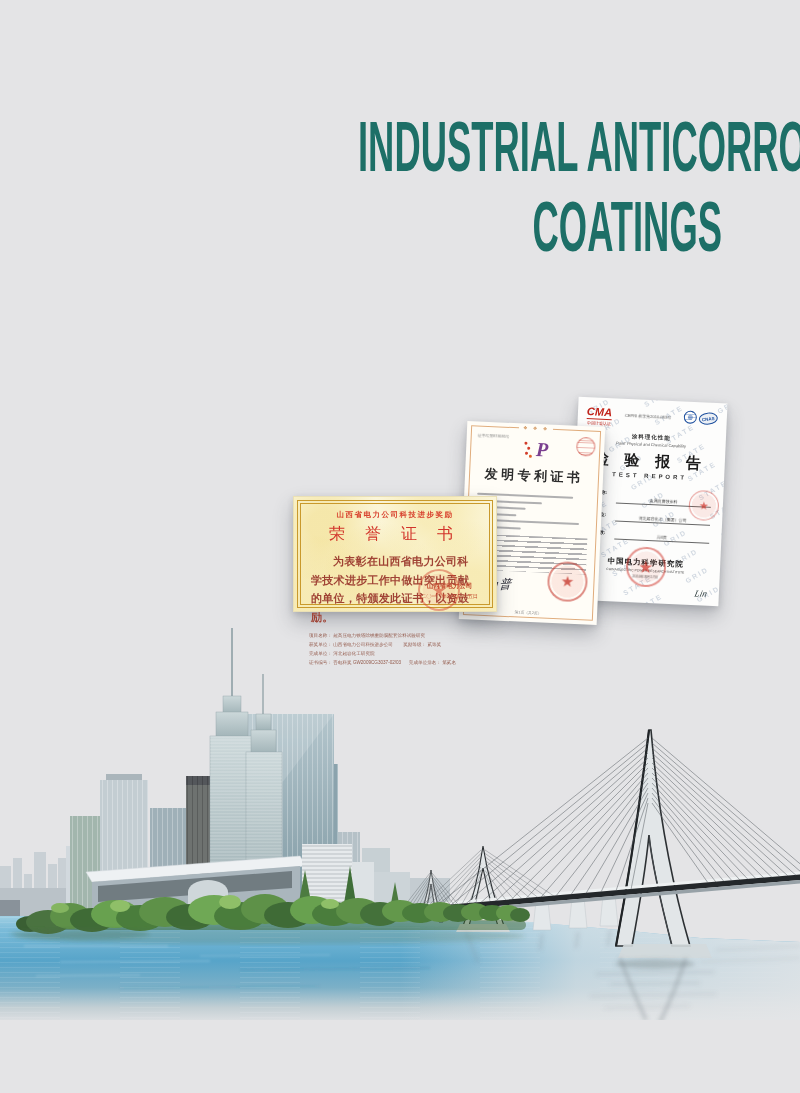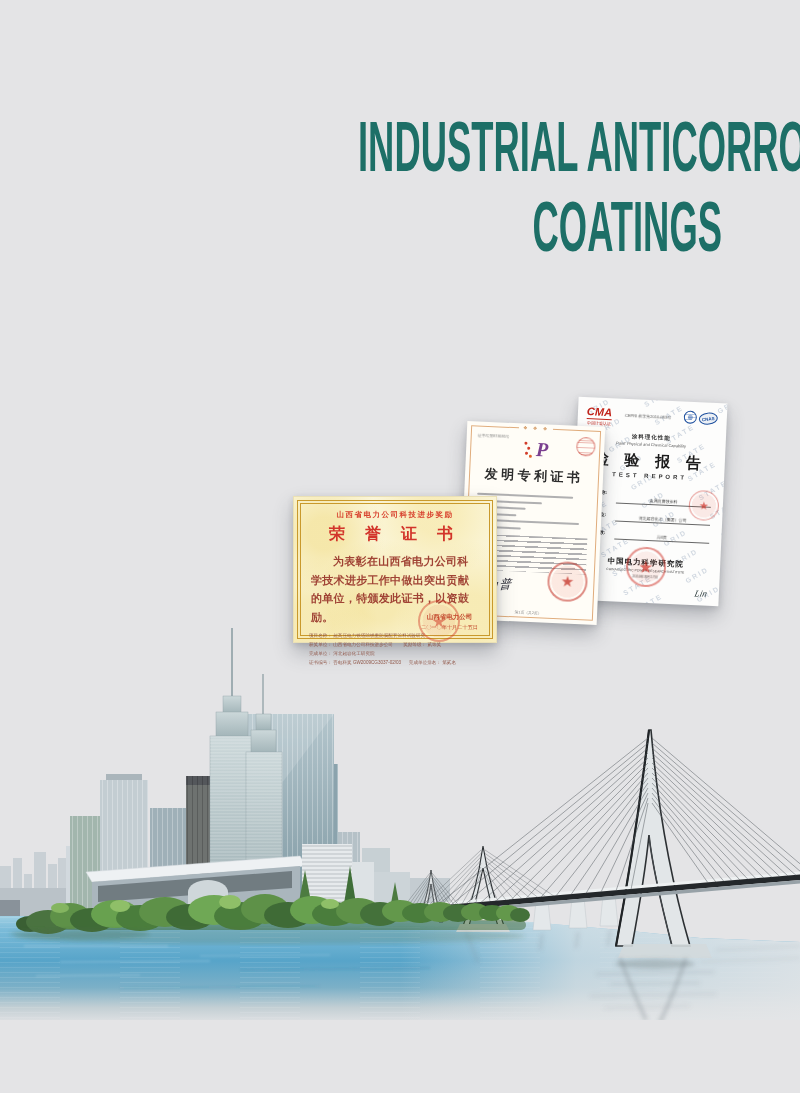--- a/index.html
+++ b/index.html
@@ -74,31 +74,31 @@
   .pt-bar{height:2px;background:#8f8f93;opacity:.7;margin-bottom:4.6px;border-radius:1px;}
   .pt-para{height:36px;margin-top:6px;opacity:.75;
            background:repeating-linear-gradient(#97979b 0 1.6px, transparent 1.6px 5.1px);}
   .pt-seal{right:11px;bottom:22px;width:40px;height:40px;border:2px solid rgba(195,45,35,.55);
            background:radial-gradient(circle, rgba(230,100,80,.13) 0 62%, transparent 64%);}
   .pt-seal .seal-star{font-size:15px;color:rgba(195,45,35,.75);}
   .pt-sig{position:absolute;left:13px;bottom:26px;font-family:"Liberation Serif",serif;font-style:italic;
           font-size:12px;color:#2a2a35;transform:rotate(-7deg) skewX(-8deg);letter-spacing:1px;}
   .pt-foot{position:absolute;bottom:7px;left:0;right:0;text-align:center;font-size:3.8px;color:#888;}
   
-  .cert-honor{left:293px;top:496px;width:204px;height:147px;z-index:30;border:1px solid #eae0b5;
+  .cert-honor{left:293px;top:496px;width:204px;height:116px;z-index:30;border:1px solid #eae0b5;
       background-color:#fbf6da;
       background-image:
         radial-gradient(circle at 15% 25%, rgba(233,200,70,.32) 0 8%, transparent 30%),
         radial-gradient(circle at 70% 12%, rgba(240,214,110,.30) 0 10%, transparent 35%),
         radial-gradient(circle at 42% 72%, rgba(233,200,70,.28) 0 12%, transparent 40%),
         radial-gradient(circle at 88% 82%, rgba(240,214,110,.34) 0 10%, transparent 35%),
         radial-gradient(circle at 8% 88%, rgba(233,200,70,.25) 0 10%, transparent 30%);}
   .hn-frame{position:absolute;inset:6px;border:1px solid #c9992c;outline:1px solid #c9992c;outline-offset:2px;}
   .hn-header{text-align:center;margin-top:13px;font-size:7.5px;color:#d8432f;letter-spacing:1.5px;font-weight:bold;}
-  .hn-title{text-align:center;margin-top:4px;font-size:16px;font-weight:bold;color:#d2342a;
+  .hn-title{text-align:center;margin-top:4px;font-size:16px;font-weight:normal;color:#d2342a;
             letter-spacing:8px;font-family:"Liberation Serif",serif;}
   .hn-body{margin:7px 17px 0 17px;font-size:11px;color:#a04335;line-height:1.7;text-indent:2em;
            font-weight:bold;letter-spacing:.3px;}
   .hn-fields{margin:5px 15px 0 15px;filter:blur(.3px);opacity:.9;}
   .hn-fline{font-size:4.6px;color:#8a4a3a;line-height:1.95;white-space:pre;}
   .hn-foot{position:absolute;right:18px;bottom:11px;text-align:center;color:#c14a2e;}
   .hn-issuer{font-size:6.5px;font-weight:bold;}
   .hn-date{font-size:5.2px;margin-top:2px;filter:blur(.3px);}
   .hn-seal{right:36px;bottom:0px;width:42px;height:42px;border:2px solid rgba(210,60,40,.45);
            background:radial-gradient(circle, rgba(230,100,80,.10) 0 60%, transparent 62%);}

